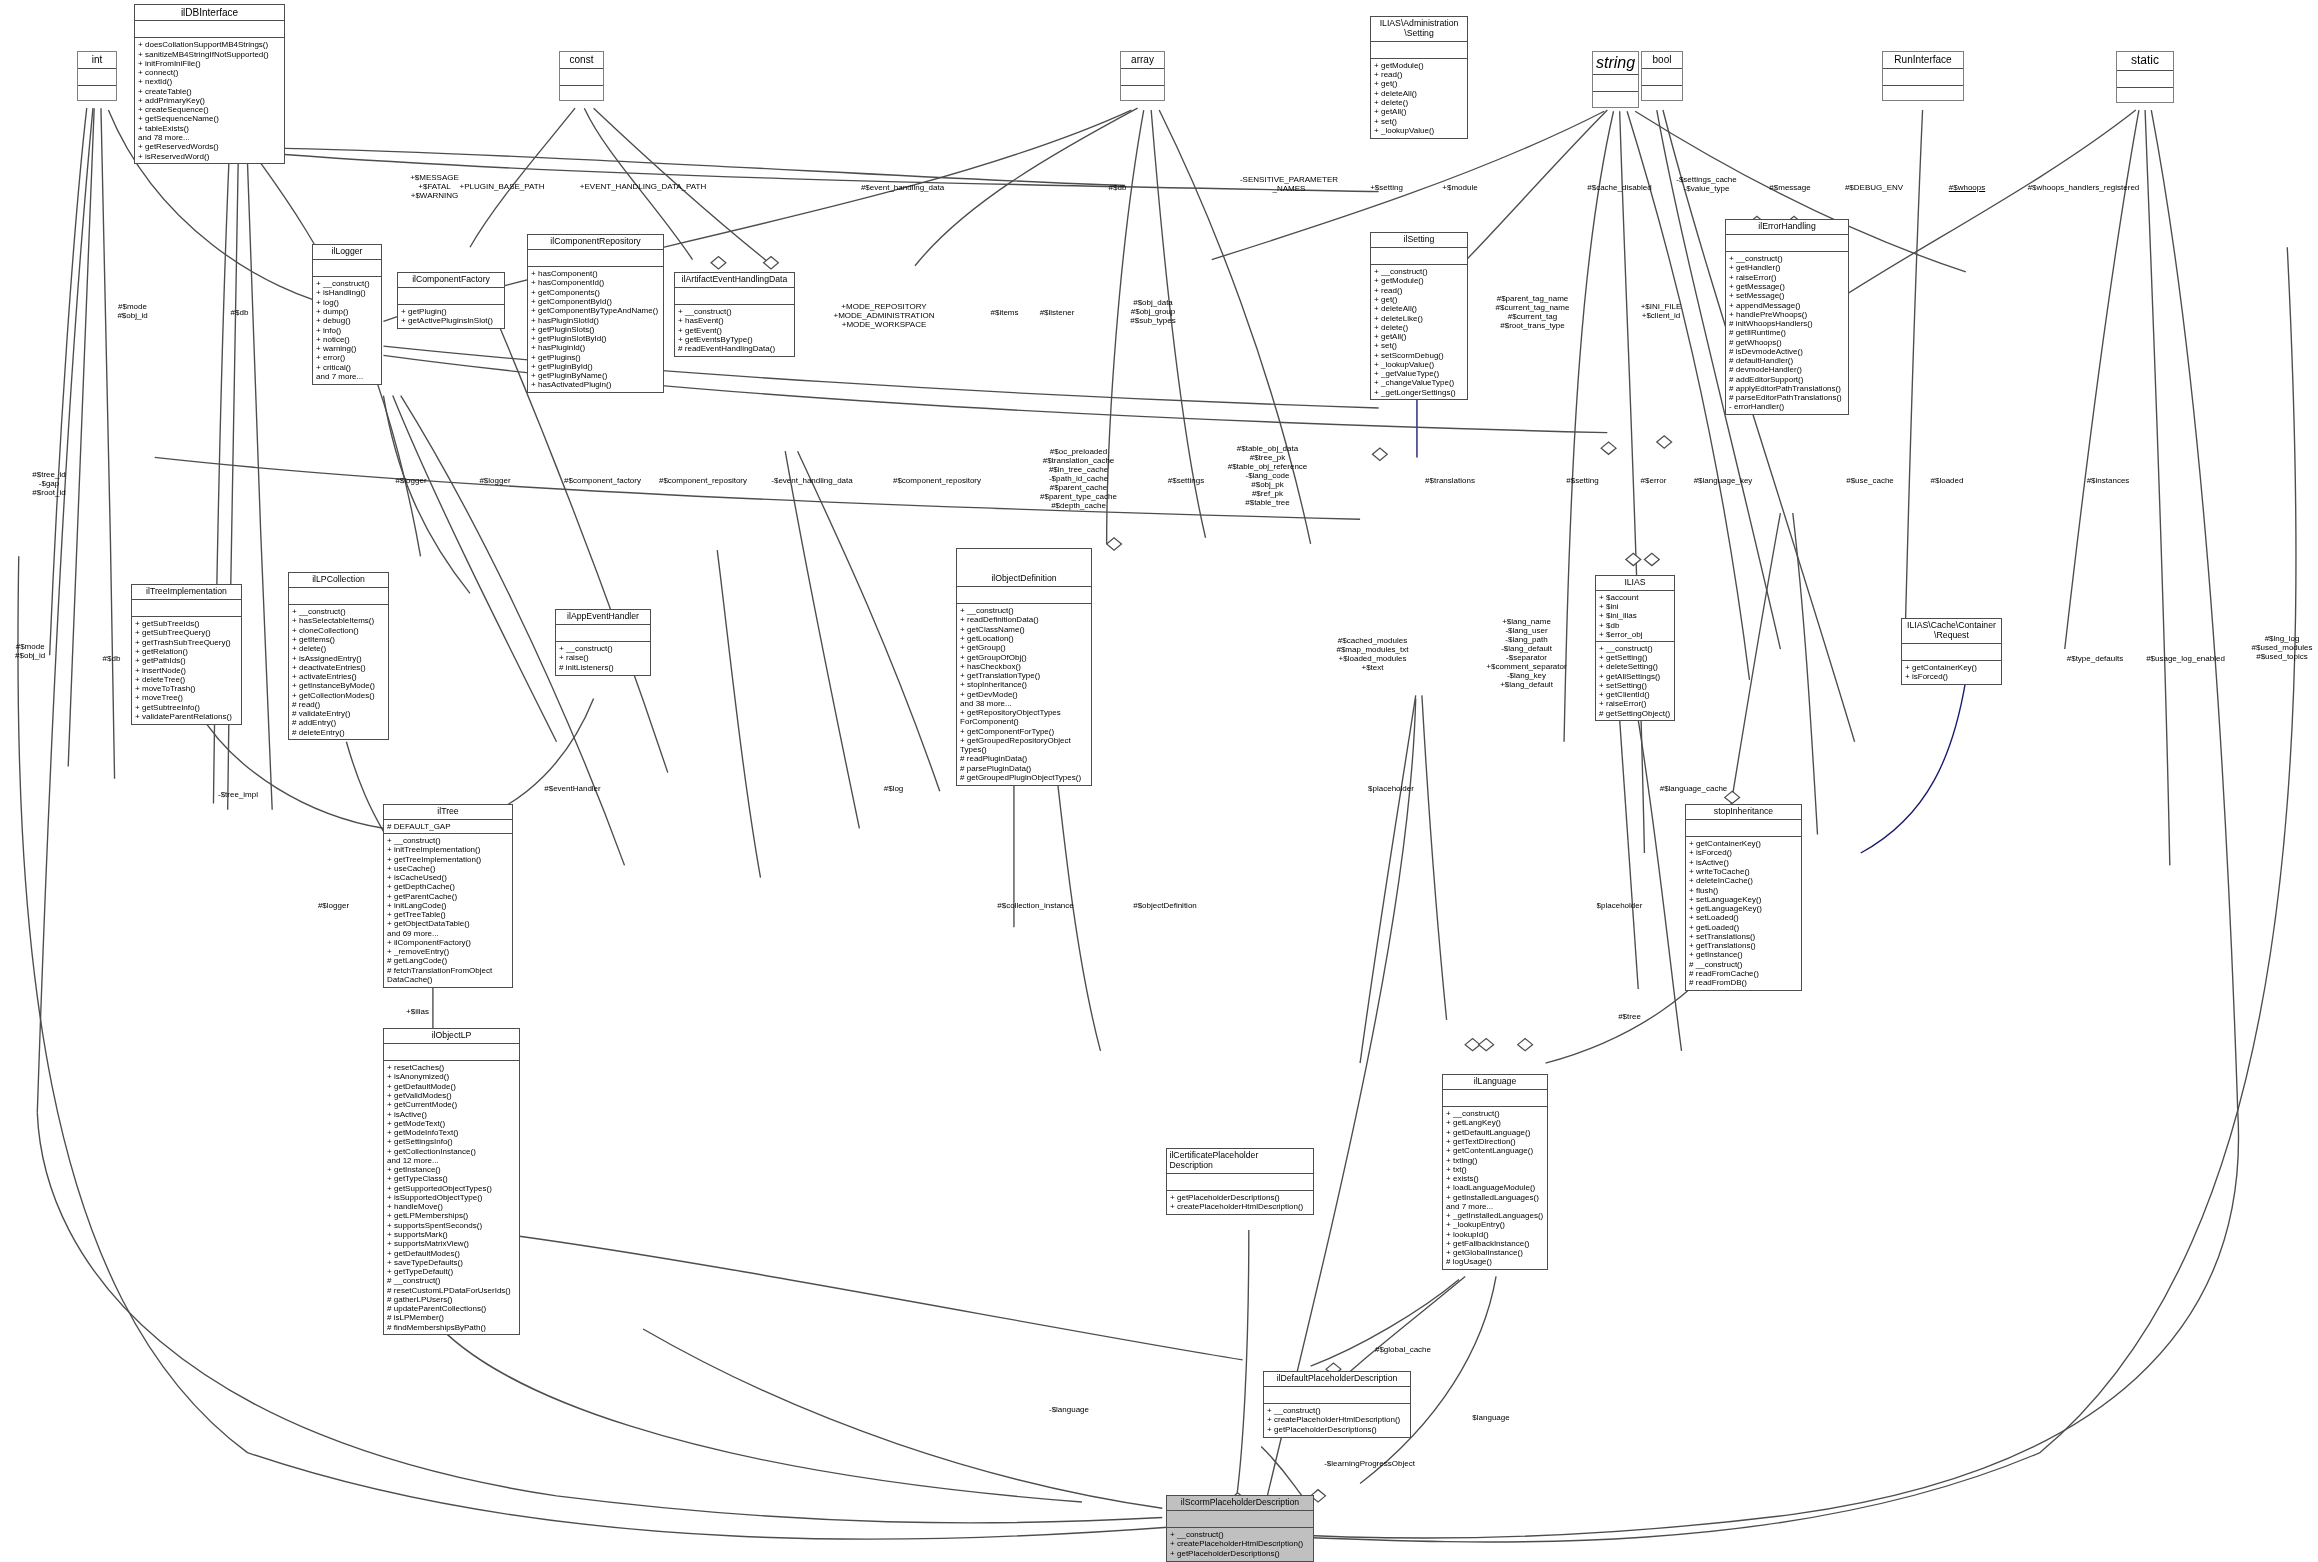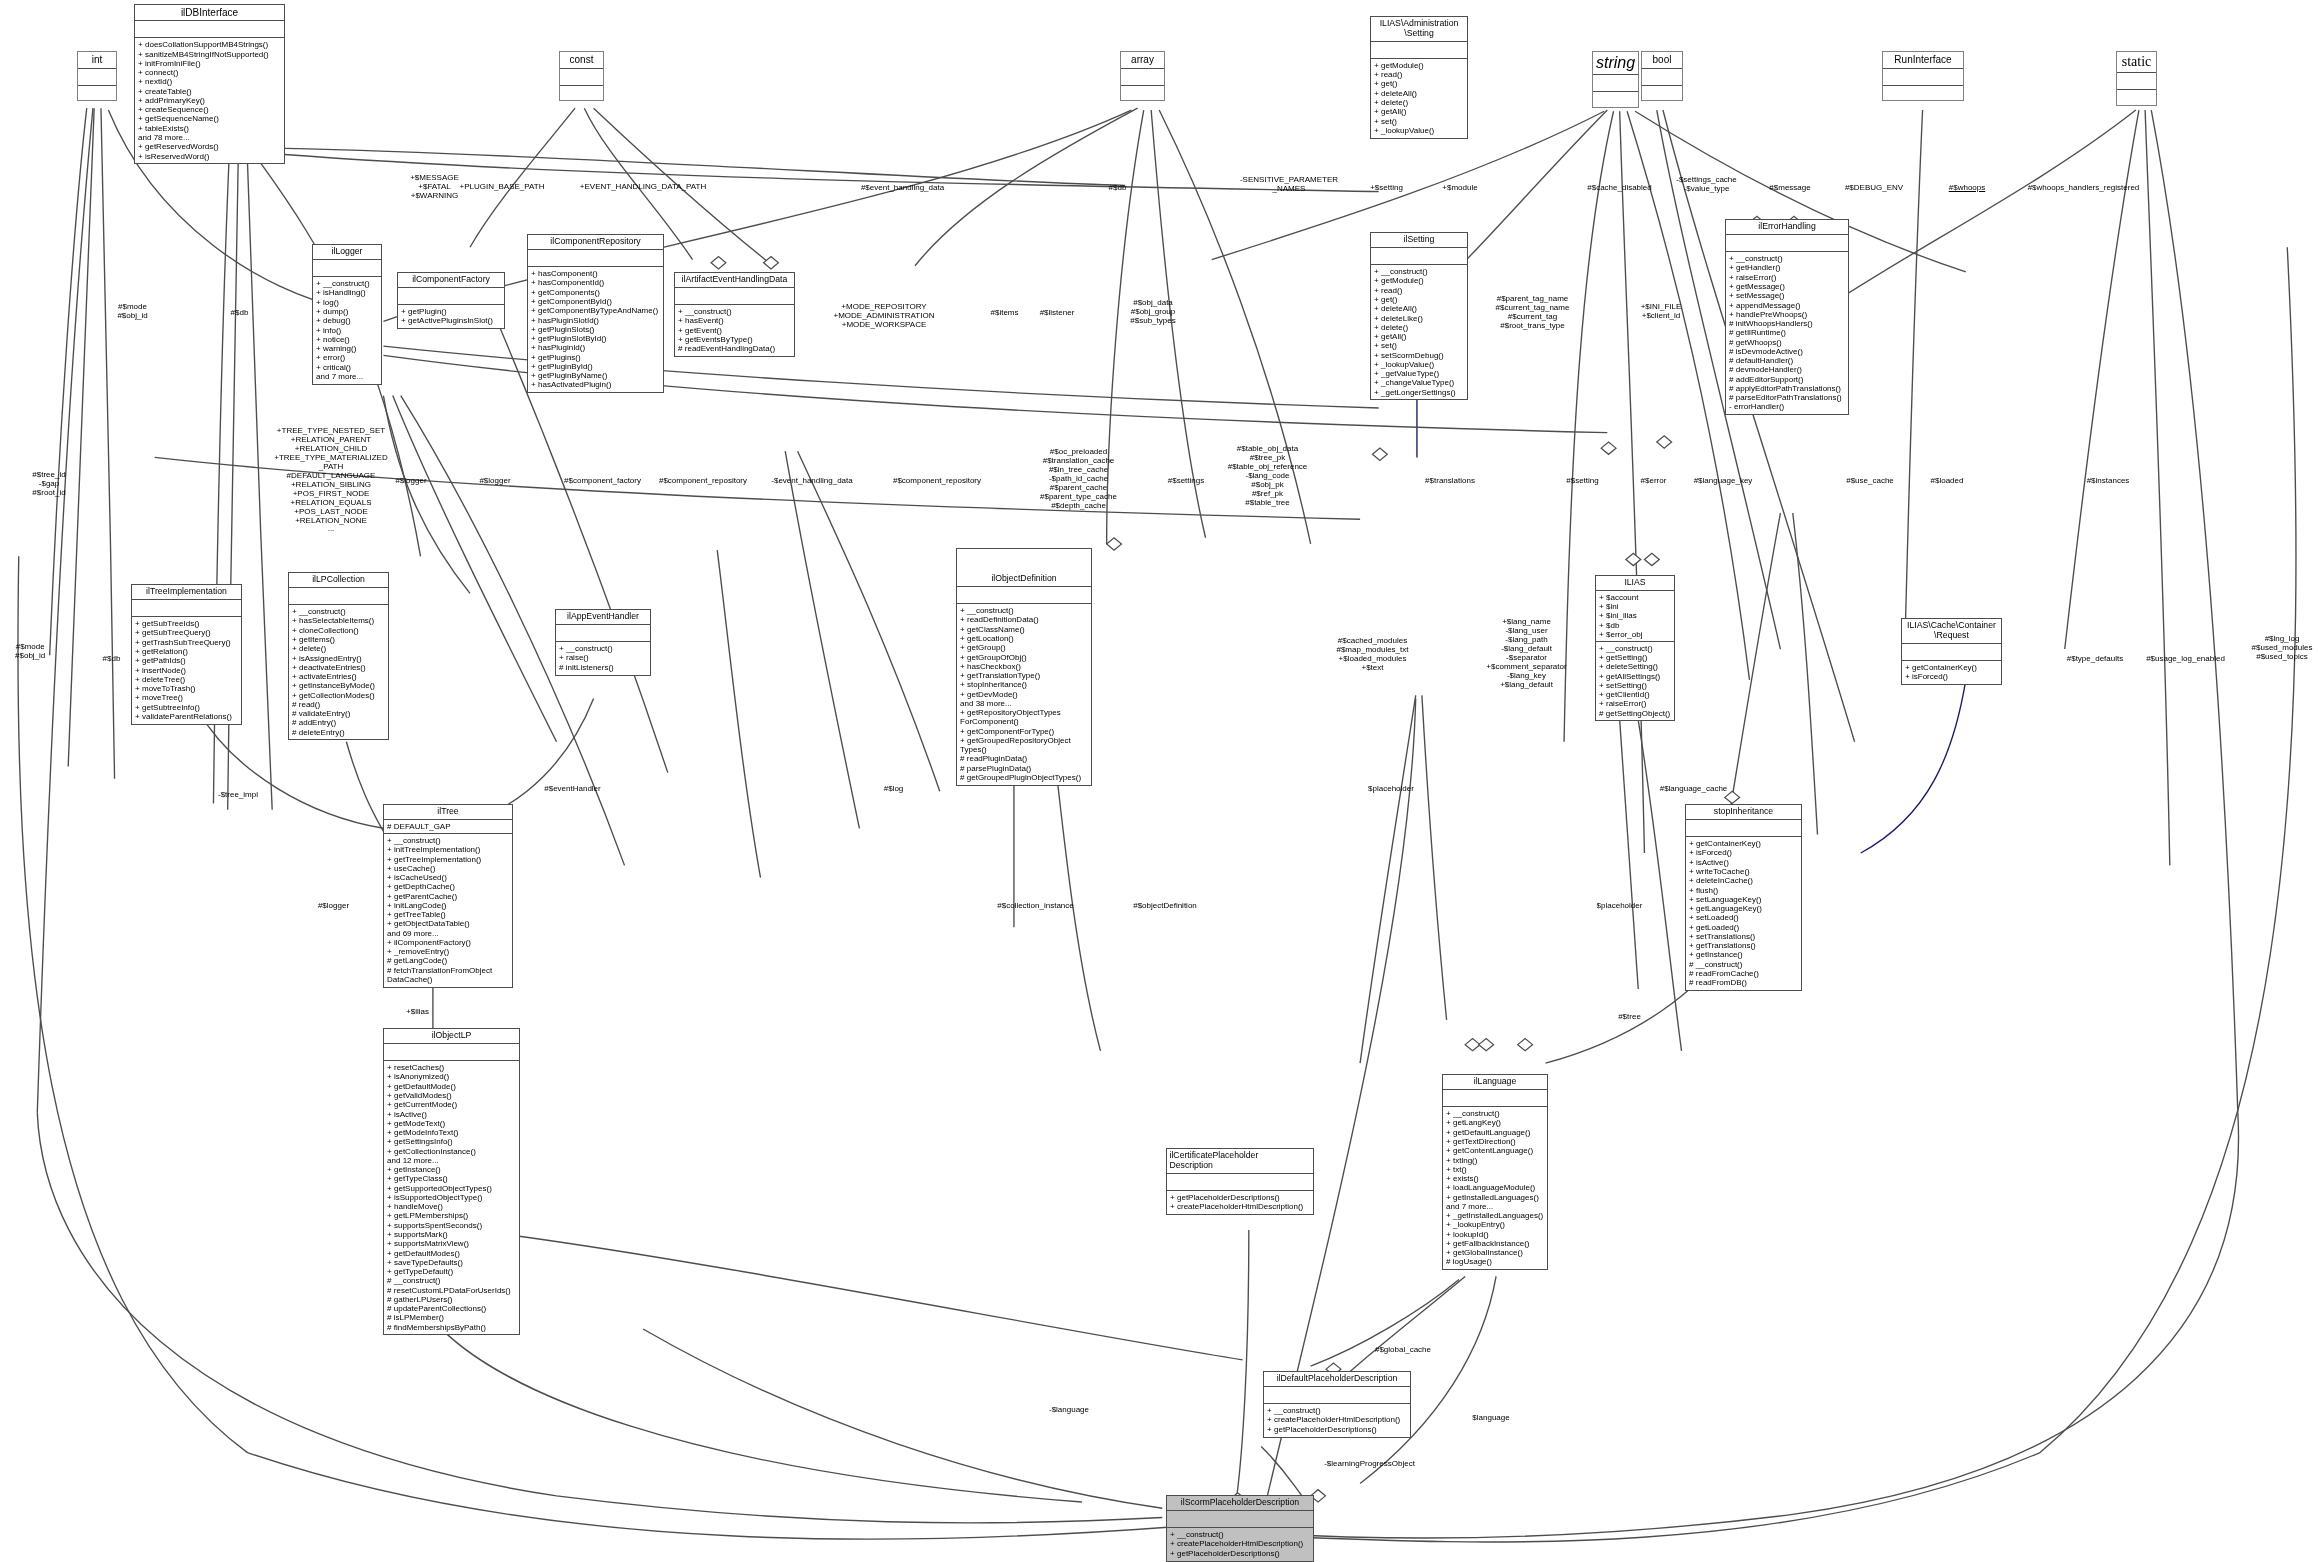--- a/index.html
+++ b/index.html
@@ -247,21 +247,21 @@
   <div class="attrs empty"></div>
   <div class="ops" style="min-height:10px;"></div>
 </div>
 
 <div class="node small" style="left:1882px; top:51px; width:82px; font-size:10px;">
   <div class="title">RunInterface</div>
   <div class="attrs empty"></div>
   <div class="ops" style="min-height:10px;"></div>
 </div>
 
-<div class="node small" style="left:2116px; top:51px; width:41px; font-size:14px;font-family:Liberation Serif, serif;">
+<div class="node small" style="left:2116px; top:51px; width:58px; font-size:12px;">
   <div class="title">static</div>
   <div class="attrs empty"></div>
   <div class="ops" style="min-height:10px;"></div>
 </div>
 
 <div class="node" style="left:1370px; top:16px; width:98px; font-size:8px;">
   <div class="title" style="font-size:8.7px;">ILIAS\Administration
 \Setting</div>
   <div class="attrs empty"></div>
   <div class="ops">
@@ -651,32 +651,20 @@
 <div class="edge-label" style="left:1119px; top:299px; width:68px; font-size:8px;">#$obj_data
 #$obj_group
 #$sub_types</div>
 <div class="edge-label" style="left:1477px; top:295px; width:111px; font-size:8px;">#$parent_tag_name
 #$current_tag_name
 #$current_tag
 #$root_trans_type</div>
 <div class="edge-label" style="left:1624px; top:303px; width:74px; font-size:8px;">+$INI_FILE
 +$client_id</div>
 
-<div class="edge-label" style="left:260px; top:427px; width:142px; font-size:8px;">+TREE_TYPE_NESTED_SET
-+RELATION_PARENT
-+RELATION_CHILD
-+TREE_TYPE_MATERIALIZED
-_PATH
-#DEFAULT_LANGUAGE
-+RELATION_SIBLING
-+POS_FIRST_NODE
-+RELATION_EQUALS
-+POS_LAST_NODE
-+RELATION_NONE
-...</div>
 <div class="edge-label" style="left:380px; top:477px; width:62px; font-size:8px;">#$logger</div>
 <div class="edge-label" style="left:464px; top:477px; width:62px; font-size:8px;">#$logger</div>
 <div class="edge-label" style="left:544px; top:477px; width:117px; font-size:8px;">#$component_factory</div>
 <div class="edge-label" style="left:638px; top:477px; width:130px; font-size:8px;">#$component_repository</div>
 <div class="edge-label" style="left:750px; top:477px; width:124px; font-size:8px;">-$event_handling_data</div>
 <div class="edge-label" style="left:872px; top:477px; width:130px; font-size:8px;">#$component_repository</div>
 <div class="edge-label" style="left:1032px; top:448px; width:93px; font-size:8px;">#$oc_preloaded
 #$translation_cache
 #$in_tree_cache
 -$path_id_cache

